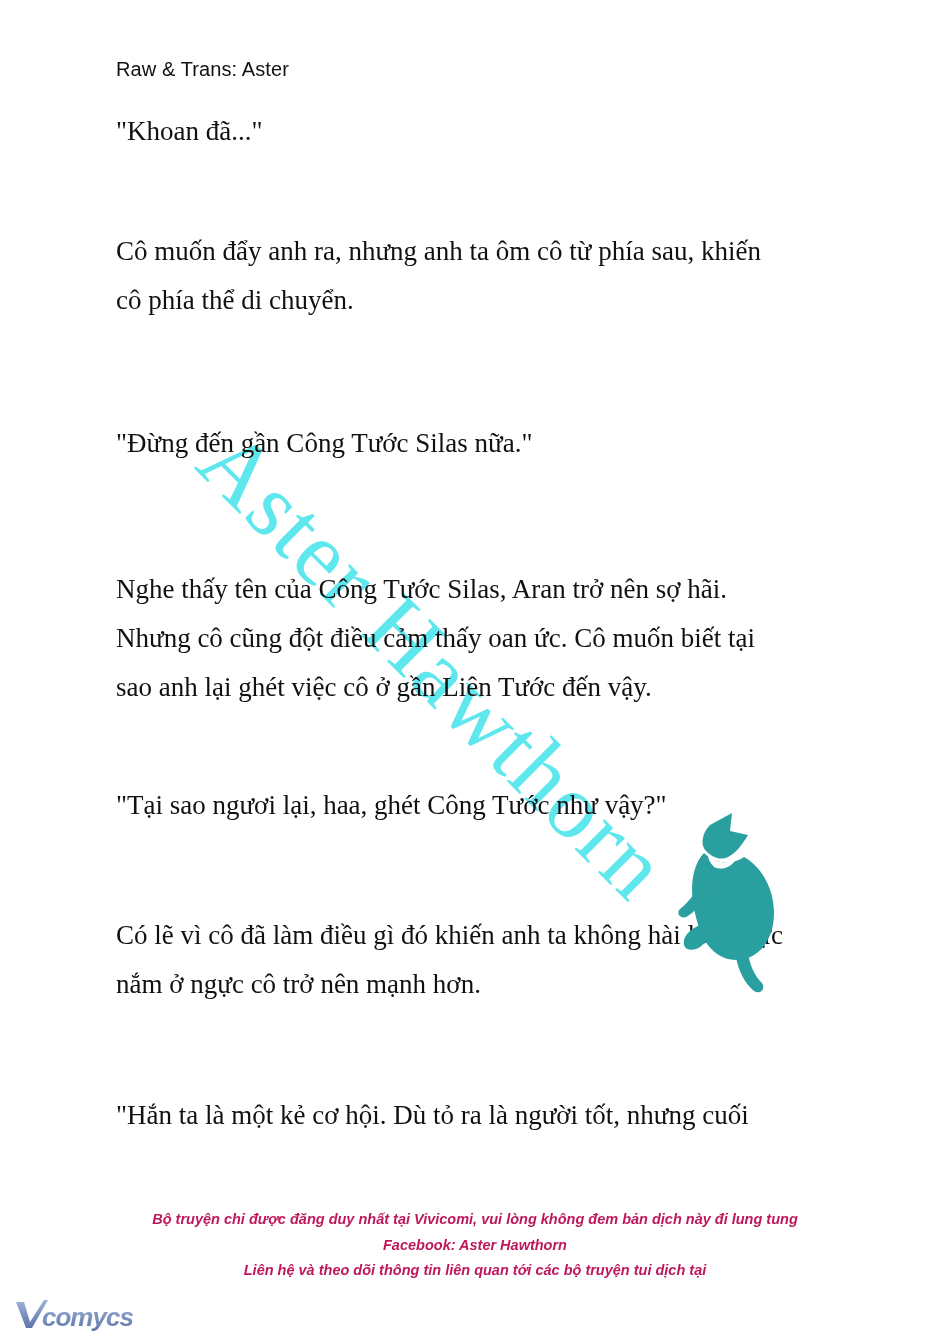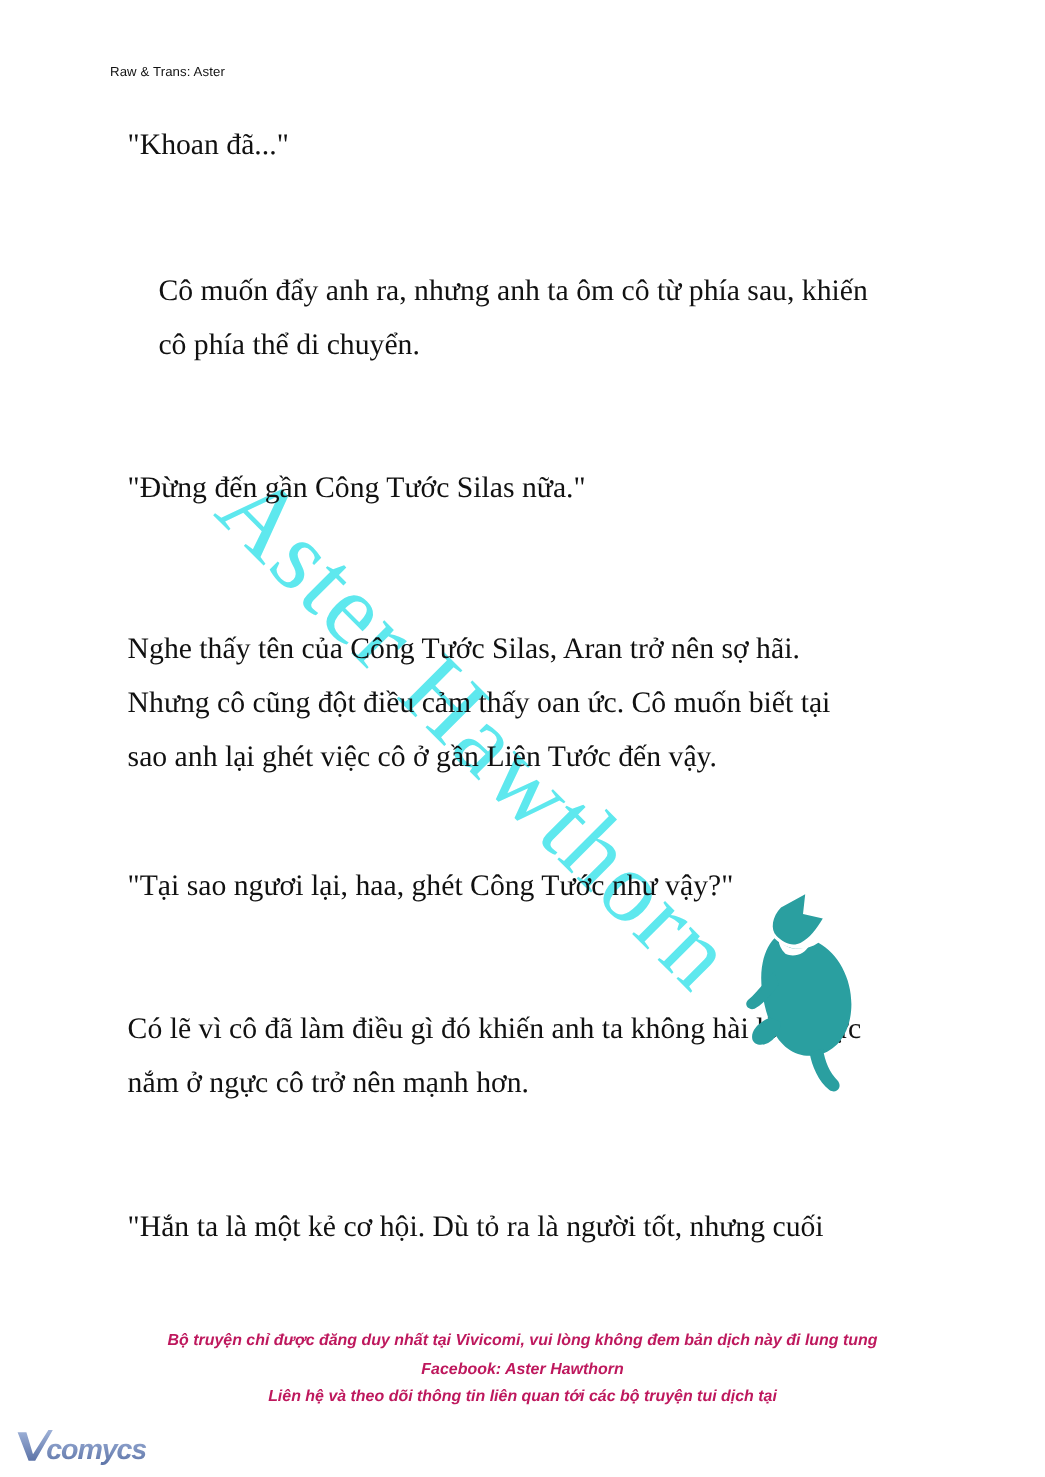--- a/index.html
+++ b/index.html
@@ -14,24 +14,24 @@
       overflow: hidden;
     }
     .page {
       position: absolute;
       left: 0; top: 0;
       width: 950px; height: 1343px;
       background: #ffffff;
     }
     .header-credit {
       position: absolute;
-      left: 100px;
+      left: 116px;
       top: 58px;
       font-family: "Liberation Sans", sans-serif;
-      font-size: 12px;
+      font-size: 20px;
       color: #111111;
       letter-spacing: 0.1px;
     }
     .para {
       position: absolute;
       left: 116px;
       font-family: "Liberation Serif", serif;
       font-size: 27px;
       color: #111111;
       line-height: 49px;
@@ -89,21 +89,21 @@
 <div class="page">
 
   <div class="header-credit">Raw &amp; Trans: Aster</div>
 
   <div class="watermark">Aster Hawthorn</div>
 
   <div class="para" style="top:107px;">
     <div>"Khoan đã..."</div>
   </div>
 
-  <div class="para" style="top:240px;margin-left:28px;">
+  <div class="para" style="top:227px;">
     <div>Cô muốn đẩy anh ra, nhưng anh ta ôm cô từ phía sau, khiến</div>
     <div>cô phía thể di chuyển.</div>
   </div>
 
   <div class="para" style="top:419px;">
     <div>"Đừng đến gần Công Tước Silas nữa."</div>
   </div>
 
   <div class="para" style="top:565px;">
     <div>Nghe thấy tên của Công Tước Silas, Aran trở nên sợ hãi.</div>

